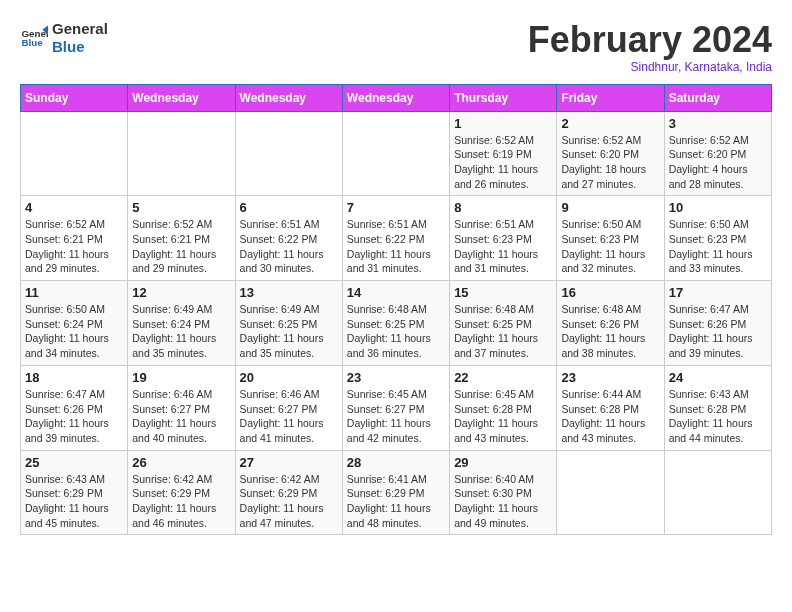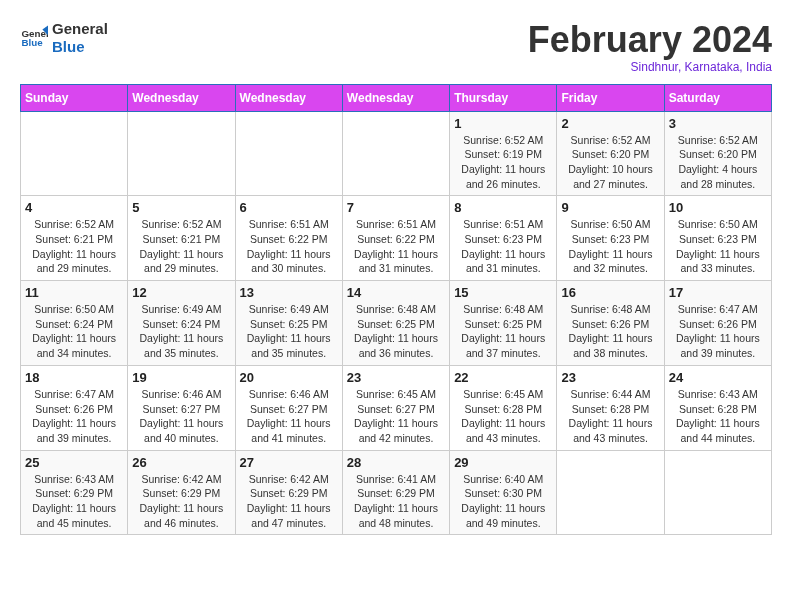--- a/index.html
+++ b/index.html
@@ -68,21 +68,20 @@
       font-size: 13px;
       font-weight: bold;
       color: #222;
       display: block;
       margin-bottom: 2px;
     }
     .day-info {
       color: #333;
       font-size: 10.5px;
       line-height: 1.4;
-      text-align: center;
     }
     .empty-cell {
       background: #fff !important;
     }
   </style>
 </head>
 <body>
 
 <div class="header-area">
   <div class="logo">
@@ -119,21 +118,21 @@
         <td class="empty-cell"></td>
         <td class="empty-cell"></td>
         <td class="empty-cell"></td>
         <td class="empty-cell"></td>
         <td>
           <span class="day-number">1</span>
           <div class="day-info"><span>Sunrise: 6:52 AM</span><br><span>Sunset: 6:19 PM</span><br><span>Daylight: 11 hours and 26 minutes.</span></div>
         </td>
         <td>
           <span class="day-number">2</span>
-          <div class="day-info"><span>Sunrise: 6:52 AM</span><br><span>Sunset: 6:20 PM</span><br><span>Daylight: 10 hours and 27 minutes.</span></div>
+          <div class="day-info"><span>Sunrise: 6:52 AM</span><br><span>Sunset: 6:20 PM</span><br><span>Daylight: 18 hours and 27 minutes.</span></div>
         </td>
         <td>
           <span class="day-number">3</span>
           <div class="day-info"><span>Sunrise: 6:52 AM</span><br><span>Sunset: 6:20 PM</span><br><span>Daylight: 4 hours and 28 minutes.</span></div>
         </td>
       </tr>
       <tr>
         <td>
           <span class="day-number">4</span>
           <div class="day-info"><span>Sunrise: 6:52 AM</span><br><span>Sunset: 6:21 PM</span><br><span>Daylight: 11 hours and 29 minutes.</span></div>

